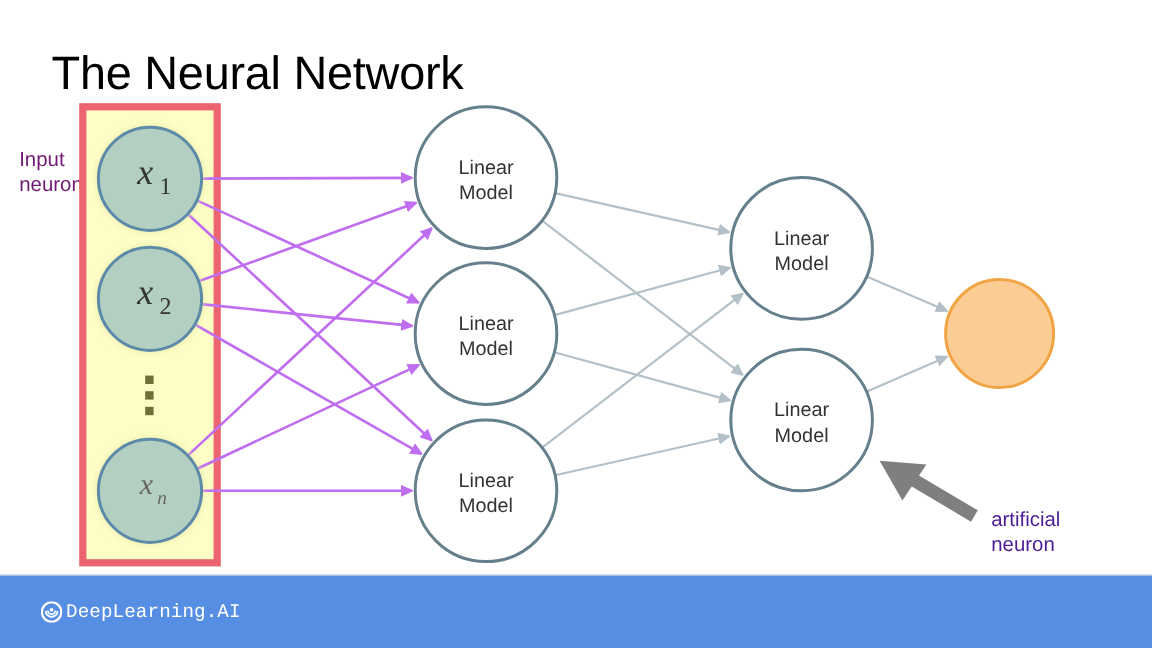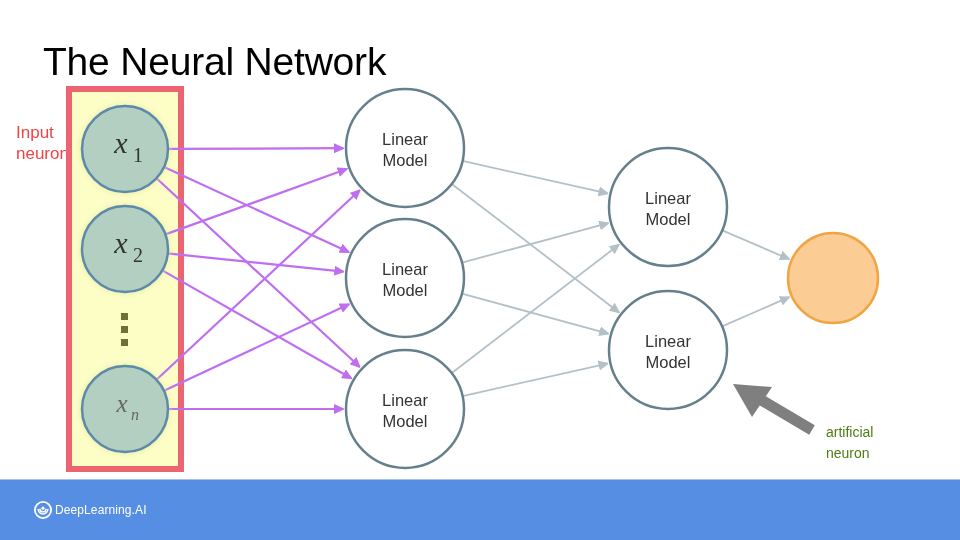--- a/index.html
+++ b/index.html
@@ -8,53 +8,53 @@
       background: #ffffff;
       font-family: "Liberation Sans", sans-serif;
     }
     .title {
       position: absolute; left: 43px; top: 40px;
       font-size: 39px; color: #000; letter-spacing: -0.2px;
       font-family: "Liberation Sans", sans-serif;
     }
     .input-label {
       position: absolute; left: 16px; top: 122px;
-      font-size: 17px; line-height: 21px; color: #ef4444;
+      font-size: 17px; line-height: 21px; color: #701a75;
       font-family: "Liberation Sans", sans-serif;
     }
     .diagram { position: absolute; left: 0; top: 0; }
     .node-text {
       font-family: "Liberation Sans", sans-serif;
       font-size: 16.5px; fill: #333; text-anchor: middle;
     }
     .var-text {
       font-family: "Liberation Serif", serif;
       font-style: italic; fill: #333; text-anchor: middle;
     }
     .var-sub {
       font-family: "Liberation Serif", serif;
       fill: #333;
     }
     .annot {
       position: absolute; left: 826px; top: 422px;
-      font-size: 14px; line-height: 21px; color: #4d7c0f;
+      font-size: 17px; line-height: 21px; color: #4c1d95;
       font-family: "Liberation Sans", sans-serif;
     }
     .footer {
       position: absolute; left: 0; top: 479px; width: 960px; height: 61px;
       background: #558ee2;
       border-top: 1px solid #a9c2e6;
     }
     .brand {
       position: absolute; left: 34px; top: 18px; height: 24px;
       display: flex; align-items: center; color: #fff;
     }
     .brand-logo { width: 18px; height: 18px; margin-right: 3px; }
     .brand-name {
-      font-family: Liberation Sans, sans-serif; font-size: 12px; color: #fff;
+      font-family: Liberation Mono, monospace; font-size: 16px; color: #fff;
       letter-spacing: 0.1px;
     }
   </style>
 </head>
 <body>
 
 <div class="title">The Neural Network</div>
 
 <div class="input-label">
   <div>Input</div>

